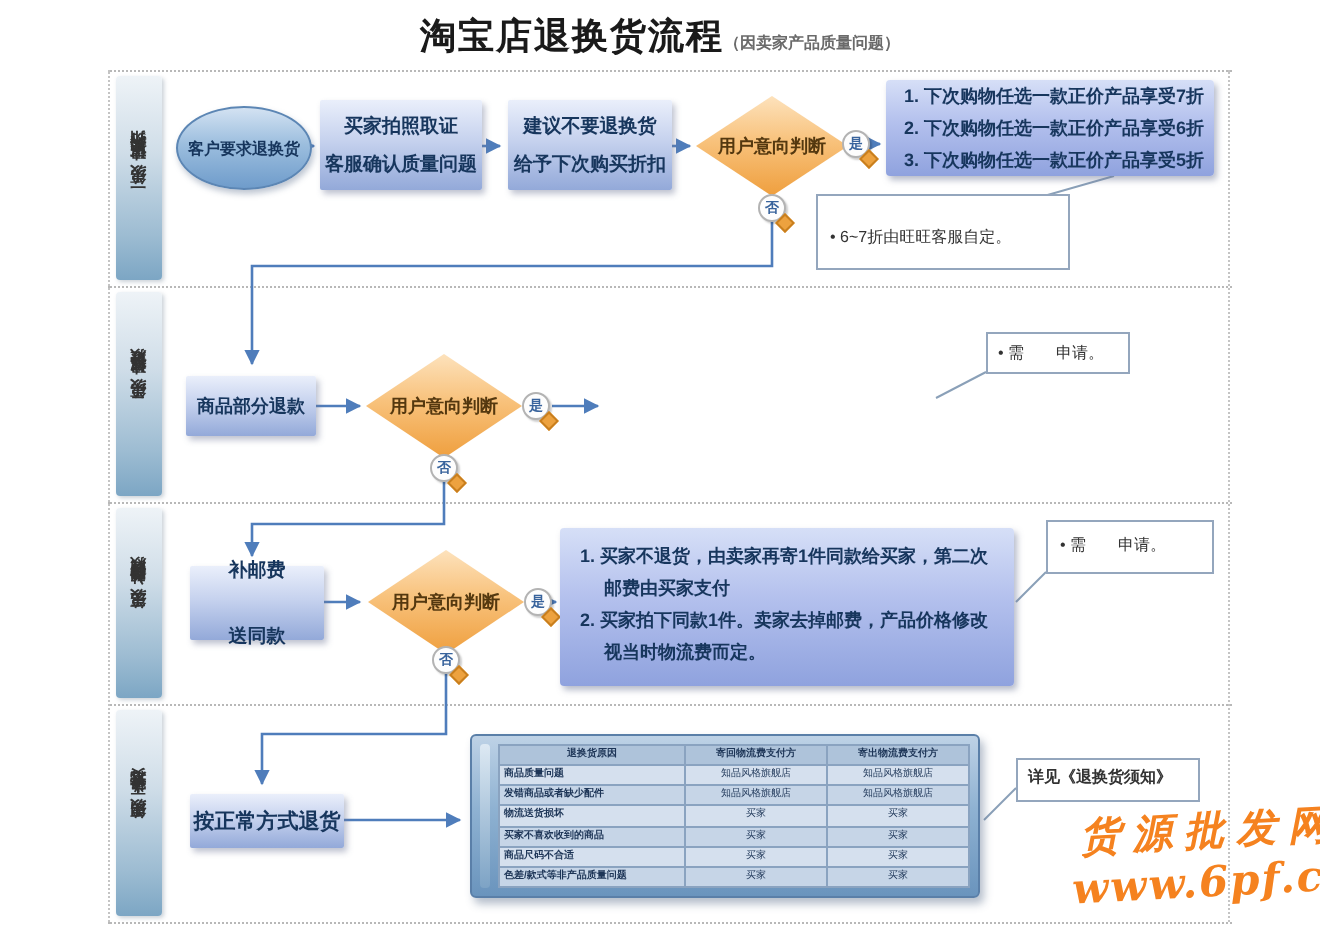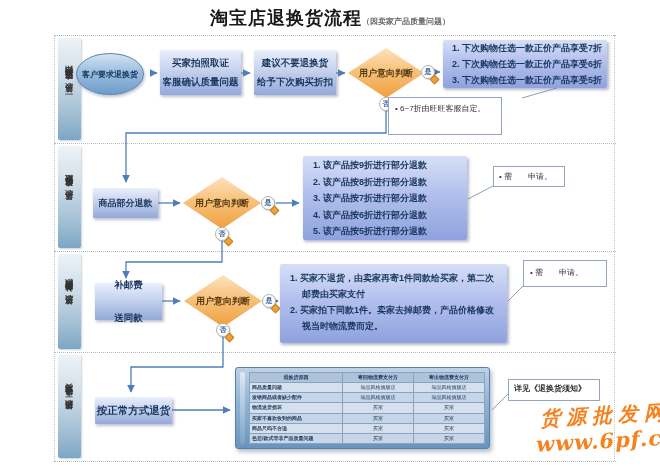--- a/index.html
+++ b/index.html
@@ -115,21 +115,21 @@
       <path d="M223,337 L223,367 L131,367 L131,392" marker-end="url(#ah)"></path>
     </g>
     <g stroke="#8aa0b8" stroke-width="1" fill="none">
       <path d="M557,88 L522,98"></path>
       <path d="M493,186 L468,199"></path>
       <path d="M523,286 L508,301"></path>
       <path d="M508,394 L492,410"></path>
     </g>
   </svg>
 
-  <div class="ellipse" style="left:76px;top:53px;width:66px;height:40px">客户要求退换货</div>
+  <div class="ellipse" style="left:88px;top:53px;width:66px;height:40px">客户要求退换货</div>
 
   <div class="pbox" style="left:254px;top:50px;width:82px;height:45px">
     <span class="ln">建议不要退换货</span>
     <span class="ln">给予下次购买折扣</span>
   </div>
   <div class="pbox" style="left:160px;top:50px;width:81px;height:45px">
     <span class="ln">买家拍照取证</span>
     <span class="ln">客服确认质量问题</span>
   </div>
 
@@ -142,44 +142,37 @@
     <span>否</span>
       <i></i>
     </div>
 
   <div class="bluebox" style="left:443px;top:40px;width:164px;height:48px;font-size:9px;line-height:16px;padding-left:9px;box-sizing:border-box">
     <span class="ln">1. 下次购物任选一款正价产品享受7折</span>
     <span class="ln">2. 下次购物任选一款正价产品享受6折</span>
     <span class="ln">3. 下次购物任选一款正价产品享受5折</span>
   </div>
 
-  <div class="callout" style="left:388px;top:97px;width:114px;height:38px;line-height:15px;padding:3px 6px">
+  <div class="callout" style="left:408px;top:97px;width:127px;height:38px;line-height:15px;padding:13px 6px">
     <span class="ln" style="display:block">• 6~7折由旺旺客服自定。</span>
   </div>
 
   <div class="pbox" style="left:93px;top:188px;width:65px;height:30px;font-size:9px">
     <span class="ln">商品部分退款</span>
   </div>
   <div class="diamond" style="left:183px;top:177px;width:78px;height:52px">用户意向判断</div>
   <div class="badge" style="left:261px;top:196px">
     <span>是</span>
       <i></i>
     </div>
   <div class="badge" style="left:215px;top:227px">
     <span>否</span>
       <i></i>
     </div>
 
-  <div class="bluebox" style="left:303px;top:156px;width:164px;height:84px;font-size:9px;line-height:16.5px;padding:1px 0 0 10px;box-sizing:border-box">
-    <span class="ln">1. 该产品按9折进行部分退款</span>
-    <span class="ln">2. 该产品按8折进行部分退款</span>
-    <span class="ln">3. 该产品按7折进行部分退款</span>
-    <span class="ln">4. 该产品按6折进行部分退款</span>
-    <span class="ln">5. 该产品按5折进行部分退款</span>
-  </div>
 
   <div class="callout" style="left:493px;top:166px;width:72px;height:21px;line-height:15px;padding:2px 5px">• 需　　申请。</div>
 
   <div class="pbox" style="left:95px;top:283px;width:67px;height:37px;gap:20px;font-size:9.5px">
     <span class="ln">补邮费</span>
     <span class="ln">送同款</span>
   </div>
   <div class="diamond" style="left:184px;top:275px;width:78px;height:52px">用户意向判断</div>
   <div class="badge" style="left:262px;top:294px">
     <span>是</span>

